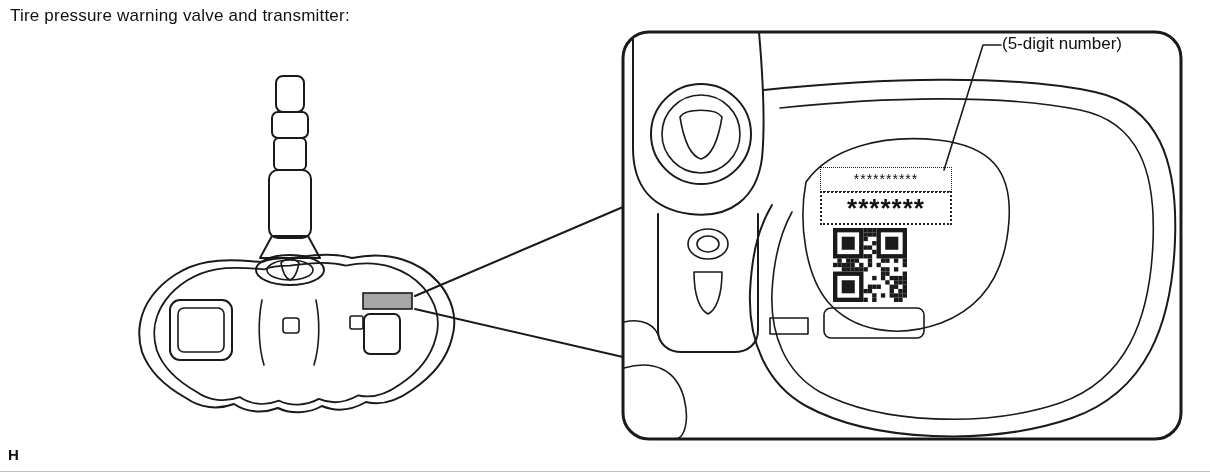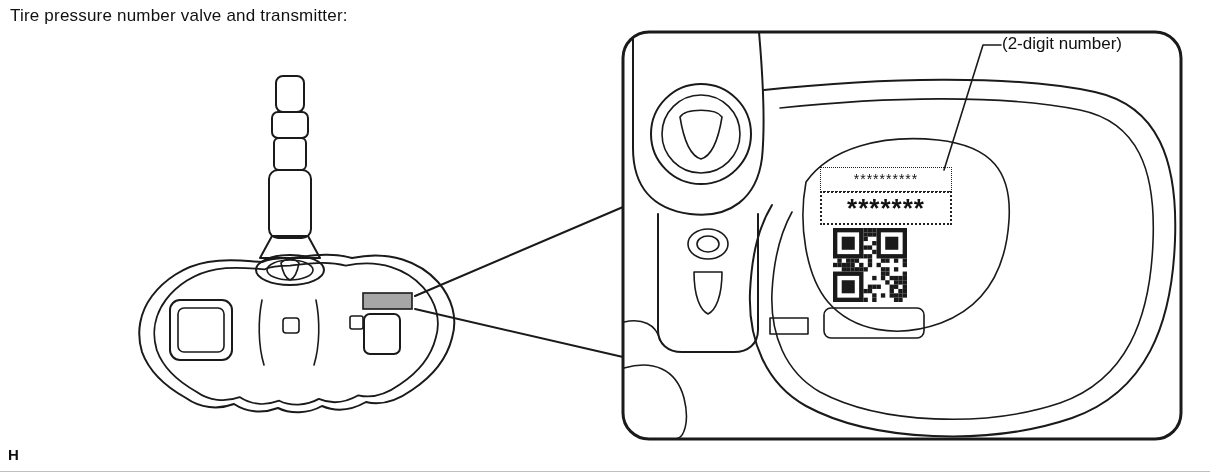--- a/index.html
+++ b/index.html
@@ -118,24 +118,24 @@
         <path class="ln-thin" d="M780,108 C885,97 1000,94 1080,110 C1138,122 1156,170 1153,242 C1150,320 1126,380 1060,403 C985,428 880,424 820,392 C785,372 770,334 772,292 C774,254 782,230 792,212"></path>
         <path class="ln-thin" d="M806,182 C830,148 882,134 938,140 C992,146 1012,172 1009,220 C1006,268 986,306 941,323 C897,339 853,331 828,302 C806,276 798,224 806,182 Z"></path>
         <rect class="ln-thin" x="824" y="308" width="100" height="30" rx="7"></rect>
         <rect class="ln-thin" x="770" y="318" width="38" height="16"></rect>
       </g>
 
       <path class="ln-thin" d="M1001,45 L983,45 L944,170"></path>
     </g>
   </svg>
 
-  <div class="figure-title">Tire pressure number valve and transmitter:</div>
+  <div class="figure-title">Tire pressure warning valve and transmitter:</div>
 
   <div class="callout">
-    <div>(2-digit number)</div>
+    <div>(5-digit number)</div>
   </div>
 
   <div class="id-box">
     <div class="id-row1">**********</div>
     <div class="id-row2">*******</div>
   </div>
 
   <svg class="qr" id="qr-svg" viewBox="0 0 74 74">
       <g fill="var(--line,#111)">
         <rect x="30.47" y="0.00" width="4.35" height="4.35"></rect>

